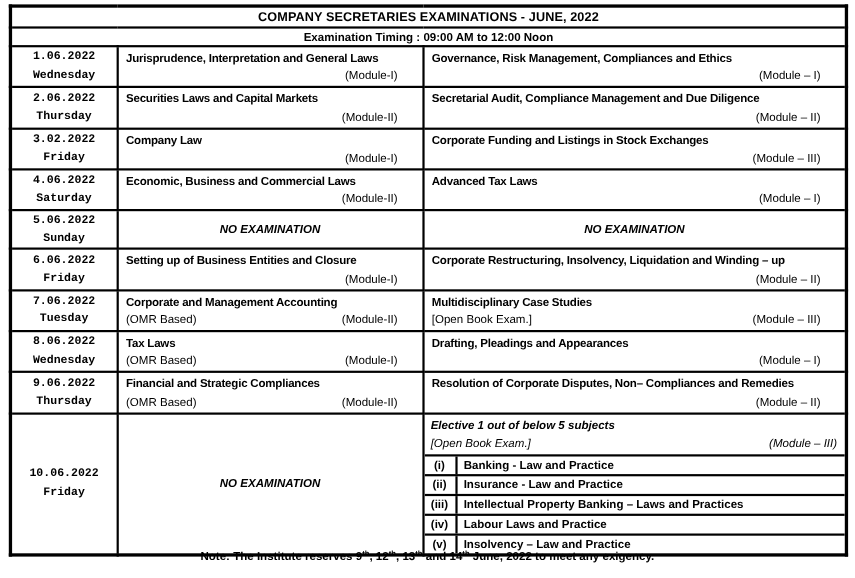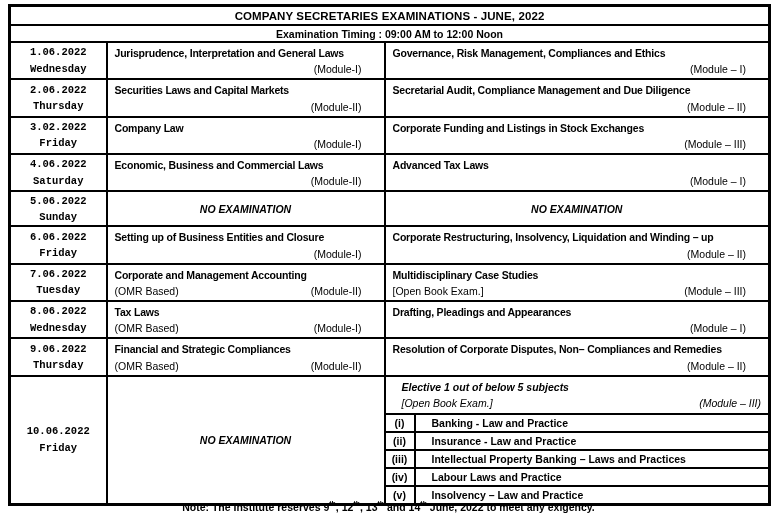--- a/index.html
+++ b/index.html
@@ -11,26 +11,26 @@
   .timing-cell{height:15px;text-align:center;font-weight:bold;font-size:10.5px;}
   .head-cell{height:21px;text-align:center;font-weight:bold;font-style:italic;font-size:11px;}
   tr.datarow{height:35px;}
   .date-cell{text-align:center;font-weight:bold;font-size:10.5px;line-height:1.55;font-family:Liberation Mono, monospace;}
   .subj-cell{vertical-align:top;padding:3px 22px 2px 7px;}
   .subj-top{font-weight:bold;font-size:10.5px;letter-spacing:-0.2px;white-space:nowrap;line-height:1.35;}
   .subj-bottom{display:flex;justify-content:space-between;font-size:10.5px;line-height:1.35;margin-top:2px;}
   .noexam{text-align:center;font-weight:bold;font-style:italic;font-size:10.5px;}
   tr.lastrow{height:126px;}
   .elect-cell{vertical-align:top;padding:0;}
-  .elect-head{height:31px;padding:3px 7px 2px 16px;}
+  .elect-head{height:31px;padding:3px 7px 2px 6px;}
   .elect-heading{font-weight:bold;font-style:italic;font-size:10.5px;line-height:1.35;}
   .elect-sub{display:flex;justify-content:space-between;font-style:italic;font-size:10.5px;line-height:1.35;margin-top:2px;}
   .elect-row{display:flex;border-top:2px solid #000;height:16px;align-items:stretch;font-weight:bold;font-size:10.5px;}
   .elect-num{width:28px;border-right:2px solid #000;display:flex;align-items:center;justify-content:center;flex:none;}
-  .elect-name{display:flex;align-items:center;padding-left:16px;white-space:nowrap;}
+  .elect-name{display:flex;align-items:center;padding-left:6px;white-space:nowrap;}
   .note{position:absolute;left:0;top:500px;width:777px;text-align:center;font-weight:bold;font-size:10.5px;}
   .note sup{font-size:7px;font-weight:bold;}
 </style>
 </head>
 <body>
 
 <div class="page">
   <table class="sched">
     <colgroup>
         <col style="width:97px">

